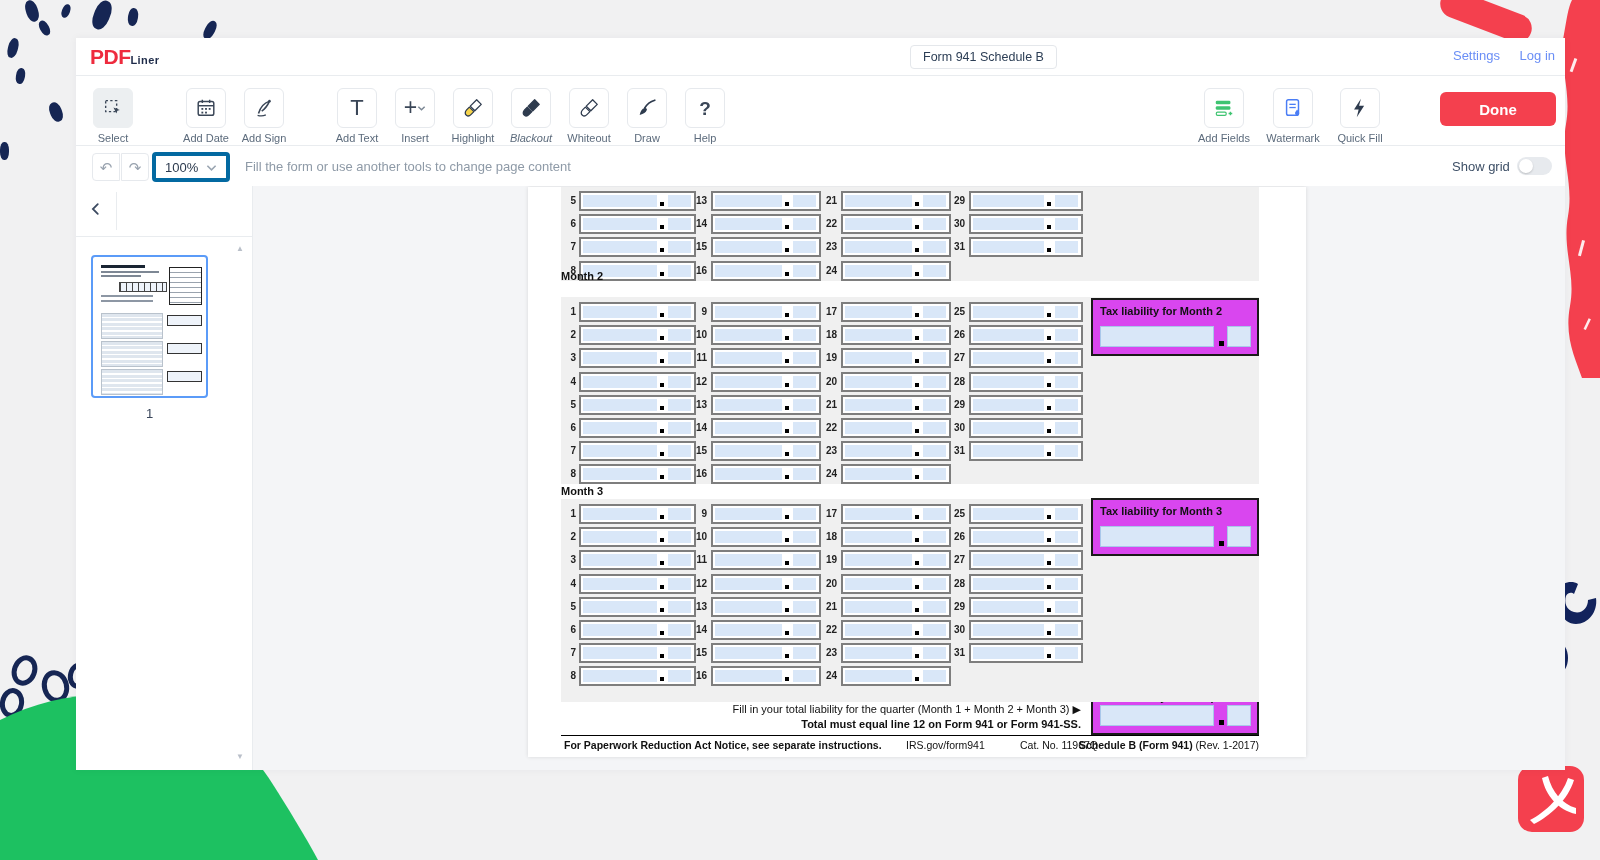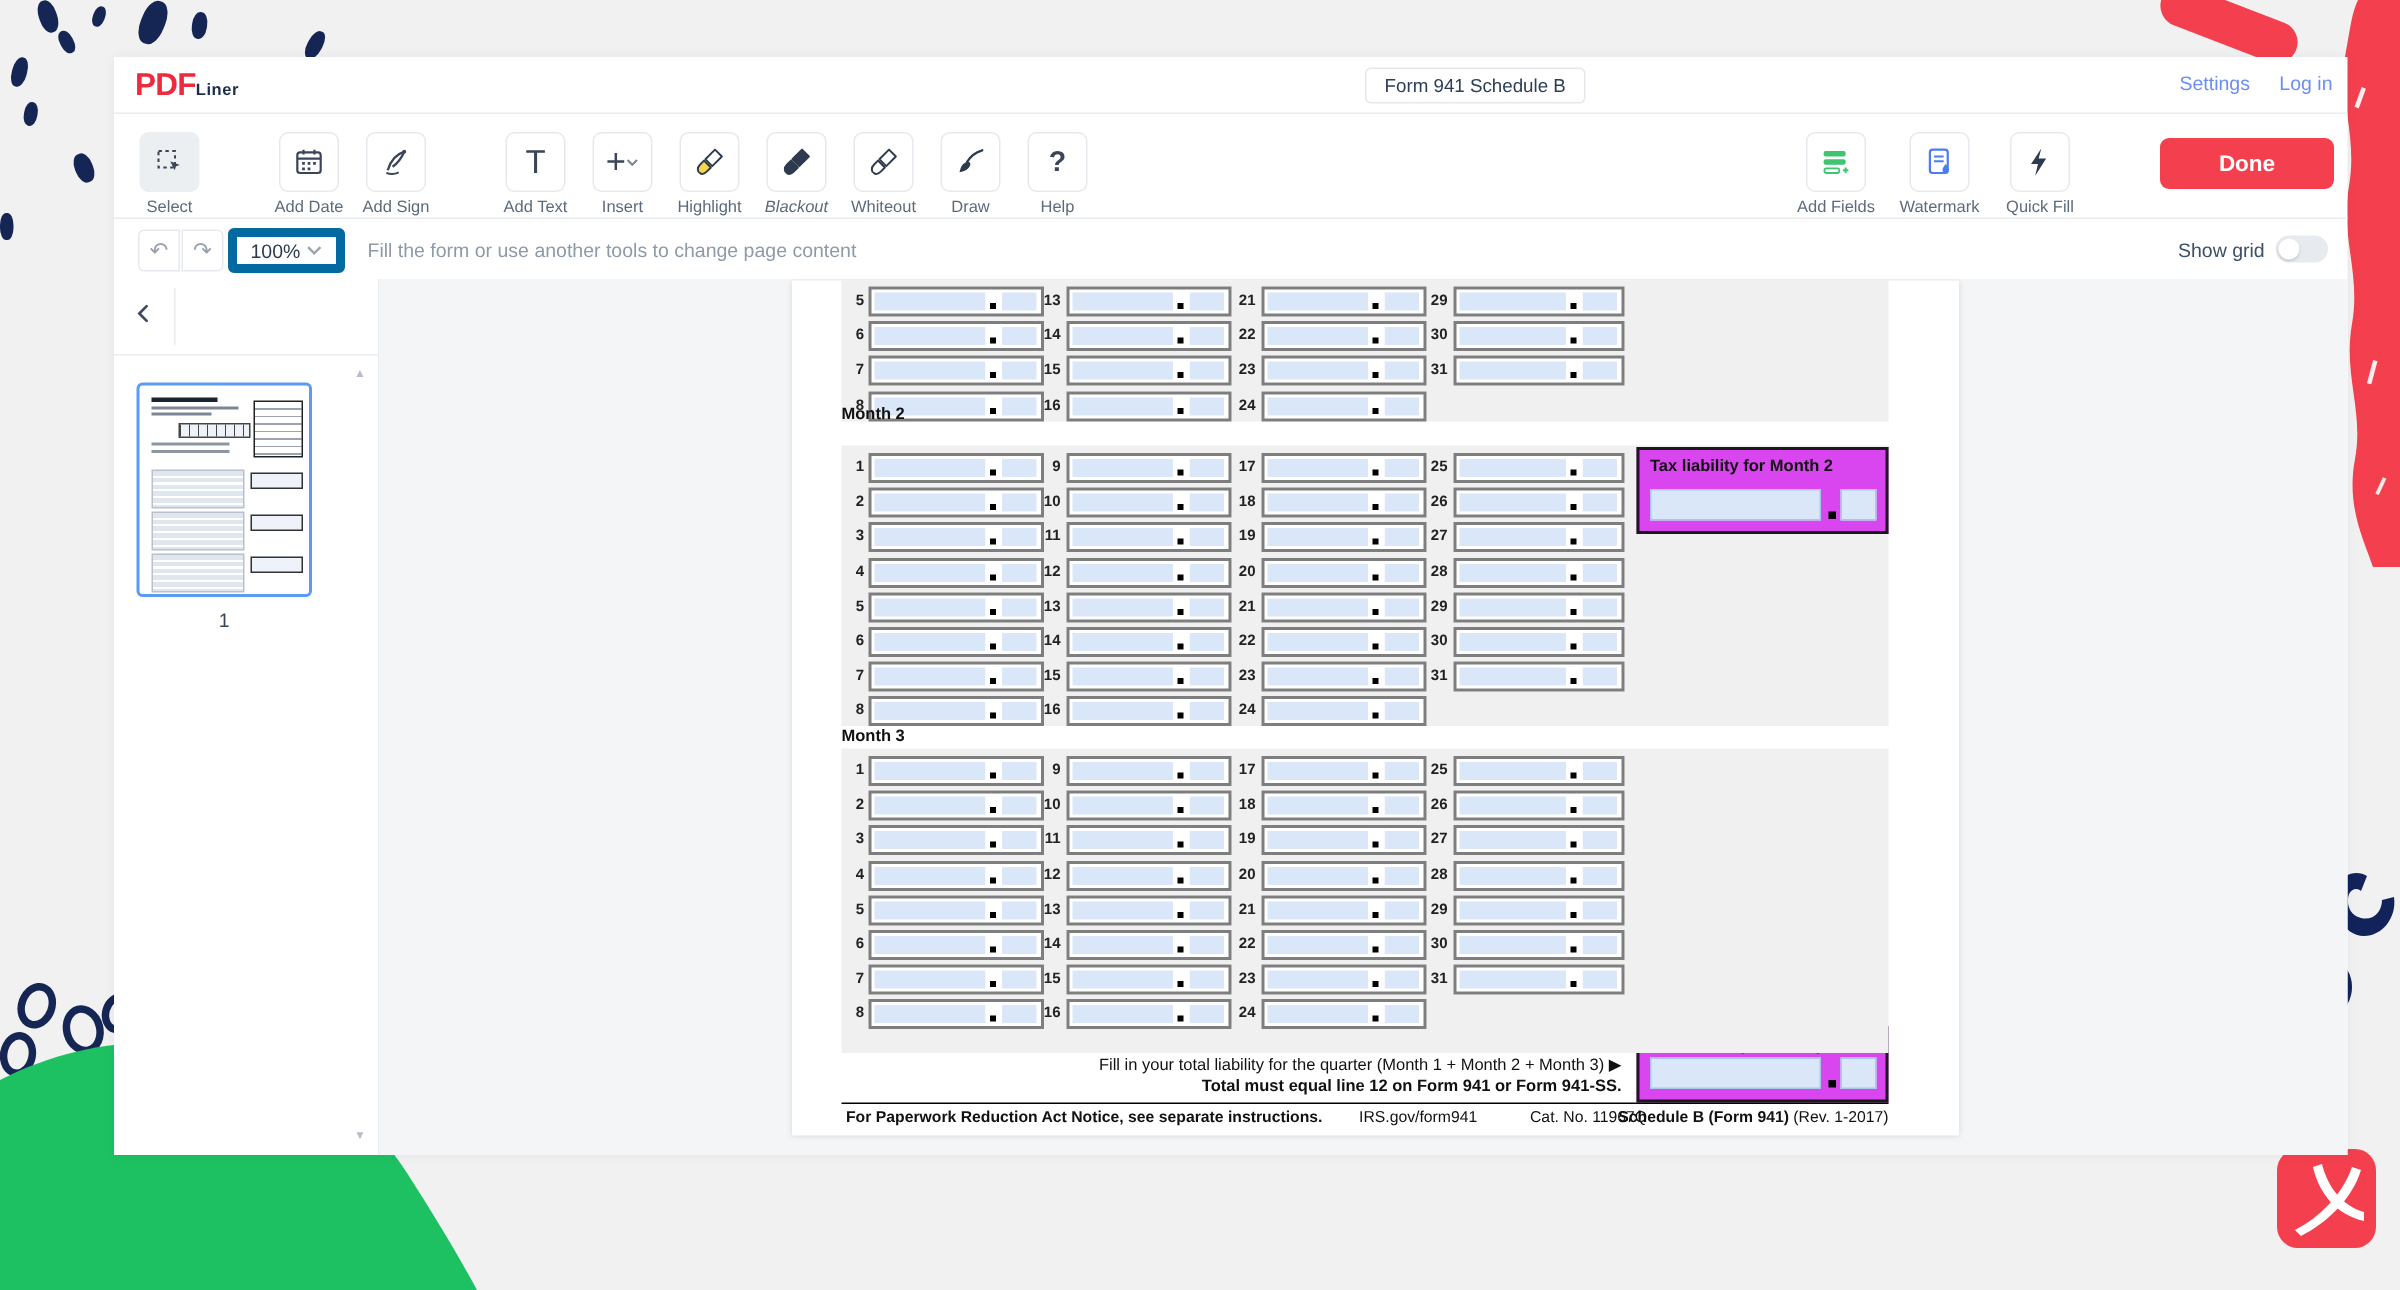--- a/index.html
+++ b/index.html
@@ -45,21 +45,21 @@
   .qchar{font-size:19px;color:#3a4657;font-weight:600;line-height:1;}
   .plus-wrap{display:flex;align-items:center;}
   .plus-wrap .p{font-size:23px;font-weight:300;color:#3a4657;line-height:1;margin-top:-2px;}
   .done-btn{position:absolute;left:1364px;top:54px;width:116px;height:34px;background:#F4404E;
             border:none;border-radius:6px;color:#fff;font-size:15px;font-weight:700;
             font-family:"Liberation Sans",sans-serif;cursor:pointer;}
 
   
   .ur-btn{position:absolute;top:115px;width:28px;height:28px;border:1px solid #e6e9ed;background:#fff;
           color:#98a2ae;font-size:15px;line-height:26px;text-align:center;cursor:pointer;}
-  .zoom-box{position:absolute;left:76px;top:114px;width:78px;height:30px;border:6px solid #0369a1;
+  .zoom-box{position:absolute;left:76px;top:114px;width:78px;height:30px;border:4px solid #0369a1;
             border-radius:4px;display:flex;align-items:center;justify-content:space-between;
             padding:0 9px;box-sizing:border-box;cursor:pointer;}
   .zoom-box .zv{font-size:13px;color:#2c3a4e;}
   .hint{position:absolute;left:169px;top:121px;font-size:13px;color:#8e9aa7;}
   .showgrid{position:absolute;left:1376px;top:121px;font-size:13px;color:#3d4f66;}
   .toggle{position:absolute;left:1441px;top:119px;width:35px;height:18px;border-radius:9px;
           background:#e7eaee;cursor:pointer;}
   .toggle .knob{position:absolute;left:2px;top:2px;width:14px;height:14px;border-radius:50%;
           background:#fff;box-shadow:0 1px 2px rgba(0,0,0,.18);}
 
@@ -1005,16 +1005,22 @@
             <div class="fb-cents"></div>
           </div>
           <div class="dnum" style="left:291px;top:479px;width:18px;">24</div>
           <div class="fbox" style="left:313px;top:479px;width:110px;">
             <div class="fb-blue"></div>
             <div class="fb-gap">
               <span class="fb-dot"></span>
             </div>
             <div class="fb-cents"></div>
           </div>
+          <div class="taxbox" style="top:311px;">
+            <div class="tt">Tax liability for Month 3</div>
+            <div class="tb-blue"></div>
+            <div class="tb-dot"></div>
+            <div class="tb-cents"></div>
+          </div>
         </div>
     </div>
   </div>
 </div>
 
 </body></html>

